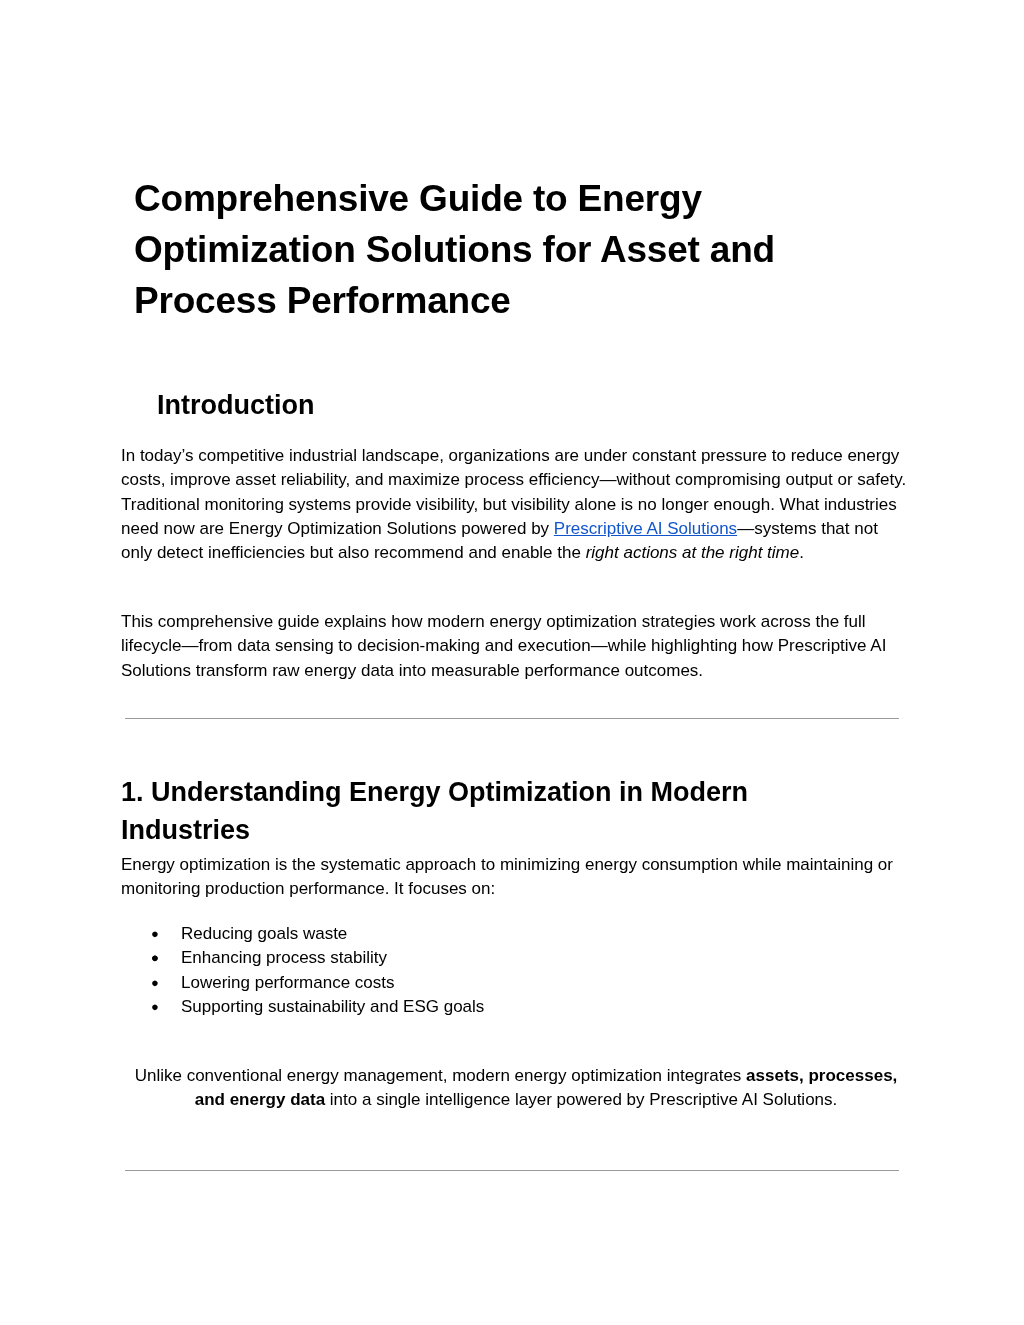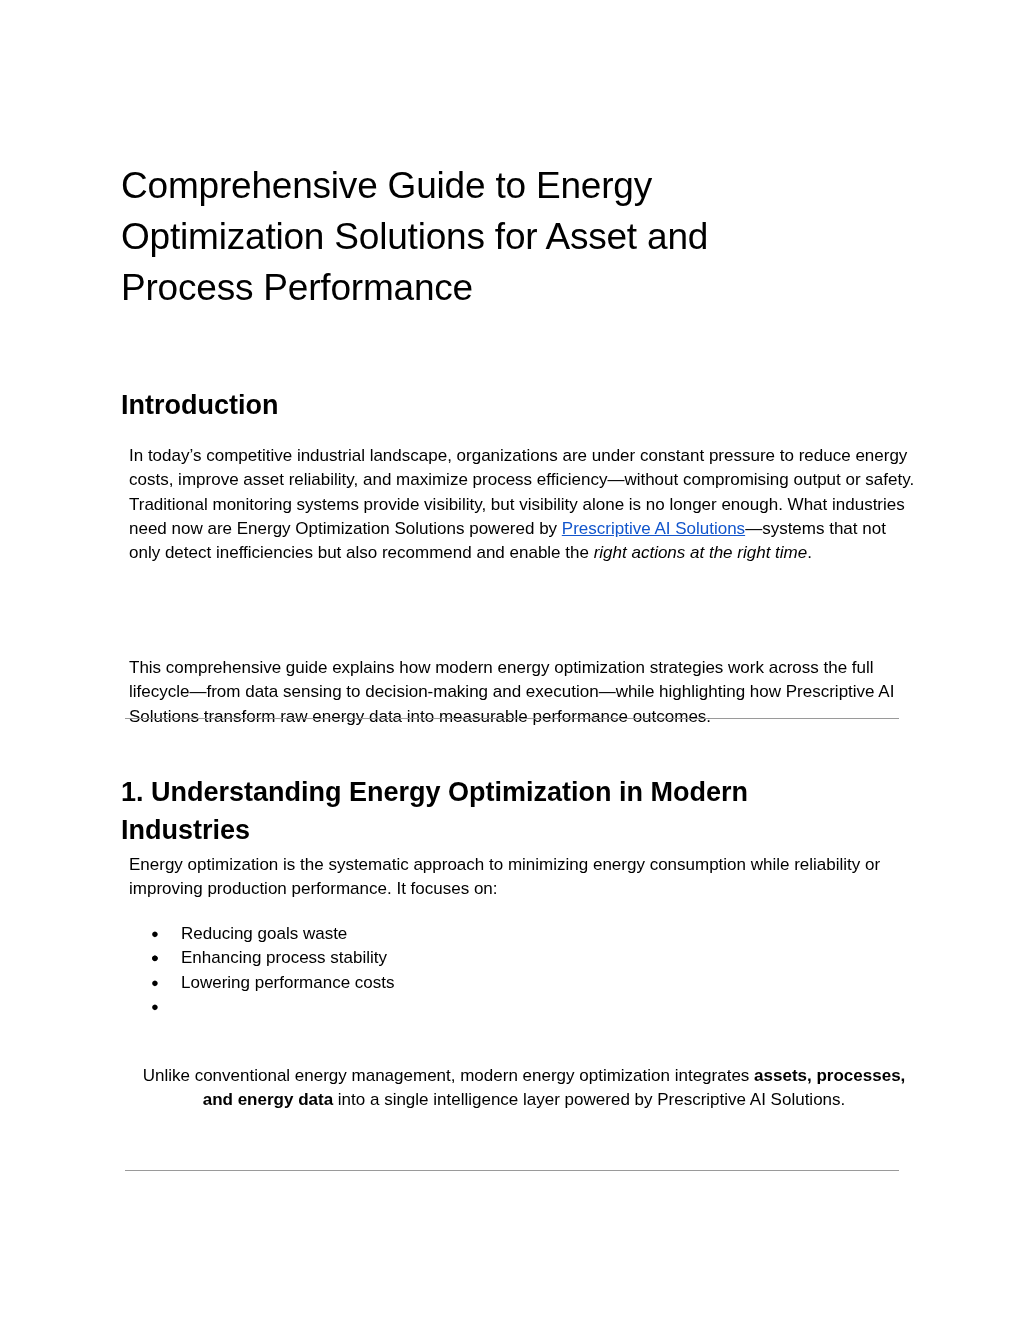--- a/index.html
+++ b/index.html
@@ -1,52 +1,52 @@
 <!DOCTYPE html>
 <html><head>
 <meta charset="utf-8">
 <style>
   html, body { margin: 0; padding: 0; background: #ffffff; }
   body { width: 1024px; height: 1325px; position: relative; overflow: hidden;
          font-family: "Liberation Sans", sans-serif; color: #000; }
   .page { position: absolute; left: 121px; top: 0; width: 790px; }
-  .title { position: absolute; top: 160px; left: 0; width: 720px; margin: 0;
-           font-size: 37px; font-weight: normal; line-height: 51px; letter-spacing: -0.2px; }
+  .title { position: absolute; top: 160px; left: 0; width: 720px; margin: 13px;
+           font-size: 37px; font-weight: bold; line-height: 51px; letter-spacing: -0.2px; }
   .h2 { position: absolute; left: 0; margin: 0; font-size: 27px; font-weight: bold; line-height: 38px; }
-  .p { position: absolute; left: 8px; margin: 0; width: 790px; font-size: 17px; line-height: 24.3px; }
+  .p { position: absolute; left: 0; margin: 0; width: 790px; font-size: 17px; line-height: 24.3px; }
   .link { color: #1155cc; text-decoration: underline; cursor: pointer; }
   .hr { position: absolute; left: 4px; width: 774px; height: 0; border-top: 1.5px solid #9a9a9a; }
   ul.bullets { position: absolute; left: 0; top: 922px; margin: 0; padding: 0; list-style: none; }
   ul.bullets li { position: relative; padding-left: 60px; font-size: 17px; line-height: 24.3px; }
   ul.bullets li .dot { position: absolute; left: 30px; top: 0; font-size: 13px; }
 </style>
 </head>
 <body>
 
 <div class="page">
 
   <h1 class="title">Comprehensive Guide to Energy Optimization Solutions for Asset and Process Performance</h1>
 
-  <h2 class="h2" style="top:386px;">Introduction</h2>
+  <h2 class="h2" style="top:386px;margin-left:36px;">Introduction</h2>
 
   <p class="p" style="top:444px;"><span>In today’s competitive industrial landscape, organizations are under constant pressure to reduce energy costs, improve asset reliability, and maximize process efficiency—without compromising output or safety. Traditional monitoring systems provide visibility, but visibility alone is no longer enough. What industries need now are Energy Optimization Solutions powered by </span><a class="link">Prescriptive AI Solutions</a><span>—systems that not only detect inefficiencies but also recommend and enable the </span><em>right actions at the right time</em><span>.</span></p>
 
-  <p class="p" style="top:610px;margin-top:46px;">This comprehensive guide explains how modern energy optimization strategies work across the full lifecycle—from data sensing to decision-making and execution—while highlighting how Prescriptive AI Solutions transform raw energy data into measurable performance outcomes.</p>
+  <p class="p" style="top:610px;">This comprehensive guide explains how modern energy optimization strategies work across the full lifecycle—from data sensing to decision-making and execution—while highlighting how Prescriptive AI Solutions transform raw energy data into measurable performance outcomes.</p>
 
   <div class="hr" style="top:718px;"></div>
 
   <h2 class="h2" style="top:757px; width:720px;margin-top:16px;">1. Understanding Energy Optimization in Modern Industries</h2>
 
-  <p class="p" style="top:853px;">Energy optimization is the systematic approach to minimizing energy consumption while reliability or improving production performance. It focuses on:</p>
+  <p class="p" style="top:853px;">Energy optimization is the systematic approach to minimizing energy consumption while maintaining or monitoring production performance. It focuses on:</p>
 
   <ul class="bullets">
     <li><span class="dot">●</span><span>Reducing goals waste</span></li>
     <li><span class="dot">●</span></li>
     <li><span class="dot">●</span><span>Enhancing process stability</span></li>
     <li><span class="dot">●</span><span>Lowering performance costs</span></li>
-    <li><span class="dot">●</span></li>
+    <li><span class="dot">●</span><span>Supporting sustainability and ESG goals</span></li>
   </ul>
 
   <p class="p" style="top:1064px;text-align:center;"><span>Unlike conventional energy management, modern energy optimization integrates </span><strong>assets, processes, and energy data</strong><span> into a single intelligence layer powered by Prescriptive AI Solutions.</span></p>
 
   <div class="hr" style="top:1170px;"></div>
 
 </div>
 
 </body></html>

